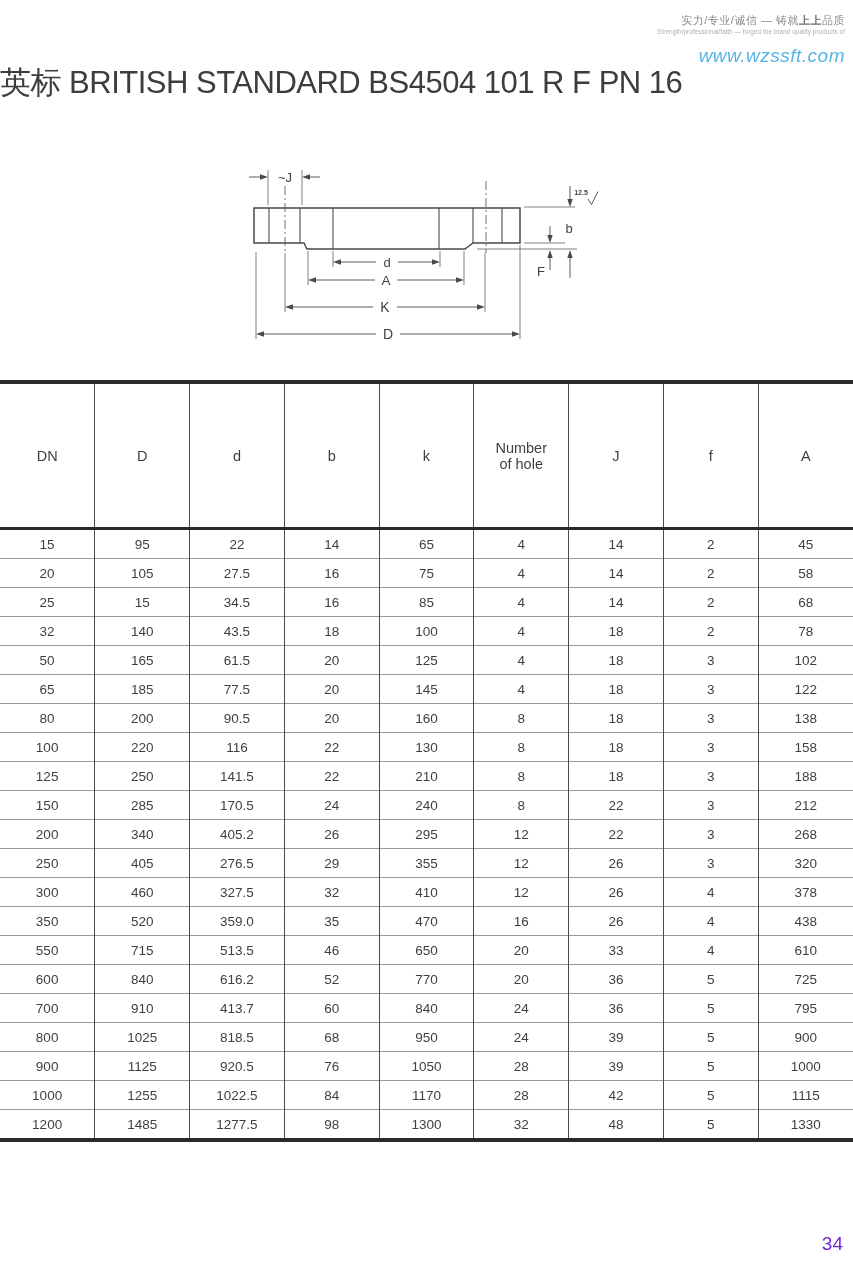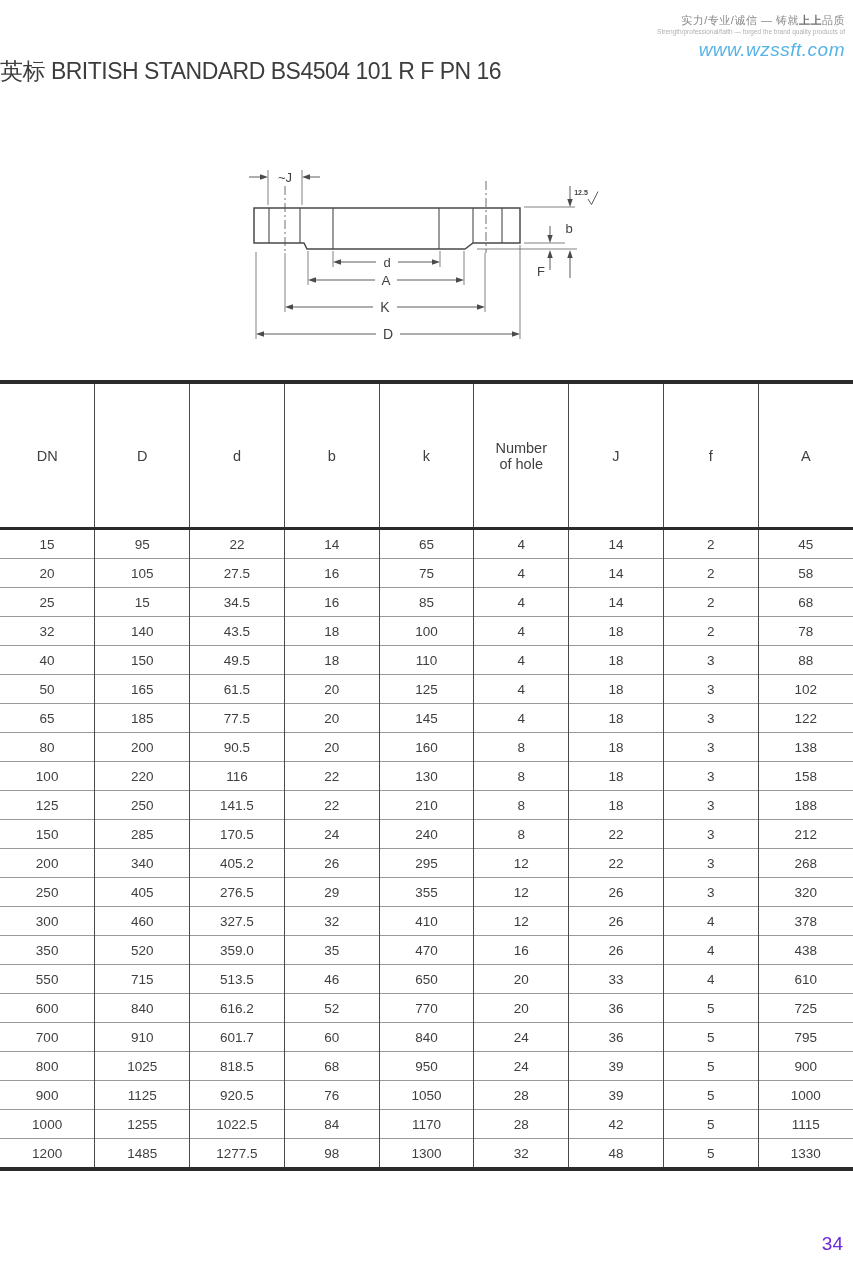--- a/index.html
+++ b/index.html
@@ -4,24 +4,24 @@
 <style>
   html,body{margin:0;padding:0;background:#fff;}
   #page{position:relative;width:853px;height:1261px;background:#ffffff;overflow:hidden;
         font-family:"Liberation Sans",sans-serif;color:#3f3f3f;}
 
   
   .brand{position:absolute;top:14px;right:8px;text-align:right;line-height:1.15;}
   .brand .cn{font-size:11px;color:#8a8a8a;letter-spacing:.5px;}
   .brand .cn b{color:#6f6f6f;}
   .brand .en{font-size:6.5px;color:#b0b0b0;margin-top:1px;}
-  .brand .url{font-size:19px;font-style:italic;color:#56b3e6;margin-top:4px;letter-spacing:.5px;}
+  .brand .url{font-size:19px;font-style:italic;color:#56b3e6;margin-top:10px;letter-spacing:.5px;}
 
   
-  .title{position:absolute;top:41px;left:0;font-size:23px;font-weight:500;
+  .title{position:absolute;top:41px;left:0;font-size:31px;font-weight:500;
          color:#3d3d3d;letter-spacing:-.5px;white-space:nowrap;text-align:center;}
 
   
   .drawing{position:absolute;top:158px;left:235px;}
 
   
   .tblwrap{position:absolute;top:380px;left:0;width:853px;}
   table.dim{width:853px;border-collapse:collapse;table-layout:fixed;
             border-top:4px solid #2b2b2b;border-bottom:4px solid #2b2b2b;}
   table.dim th{height:143px;font-weight:normal;font-size:14.5px;color:#3f3f3f;
@@ -168,31 +168,20 @@
             <td>140</td>
             <td>43.5</td>
             <td>18</td>
             <td>100</td>
             <td>4</td>
             <td>18</td>
             <td>2</td>
             <td>78</td>
           </tr>
           <tr>
-            <td>40</td>
-            <td>150</td>
-            <td>49.5</td>
-            <td>18</td>
-            <td>110</td>
-            <td>4</td>
-            <td>18</td>
-            <td>3</td>
-            <td>88</td>
-          </tr>
-          <tr>
             <td>50</td>
             <td>165</td>
             <td>61.5</td>
             <td>20</td>
             <td>125</td>
             <td>4</td>
             <td>18</td>
             <td>3</td>
             <td>102</td>
           </tr>
@@ -313,21 +302,21 @@
             <td>52</td>
             <td>770</td>
             <td>20</td>
             <td>36</td>
             <td>5</td>
             <td>725</td>
           </tr>
           <tr>
             <td>700</td>
             <td>910</td>
-            <td>601.7</td>
+            <td>413.7</td>
             <td>60</td>
             <td>840</td>
             <td>24</td>
             <td>36</td>
             <td>5</td>
             <td>795</td>
           </tr>
           <tr>
             <td>800</td>
             <td>1025</td>

